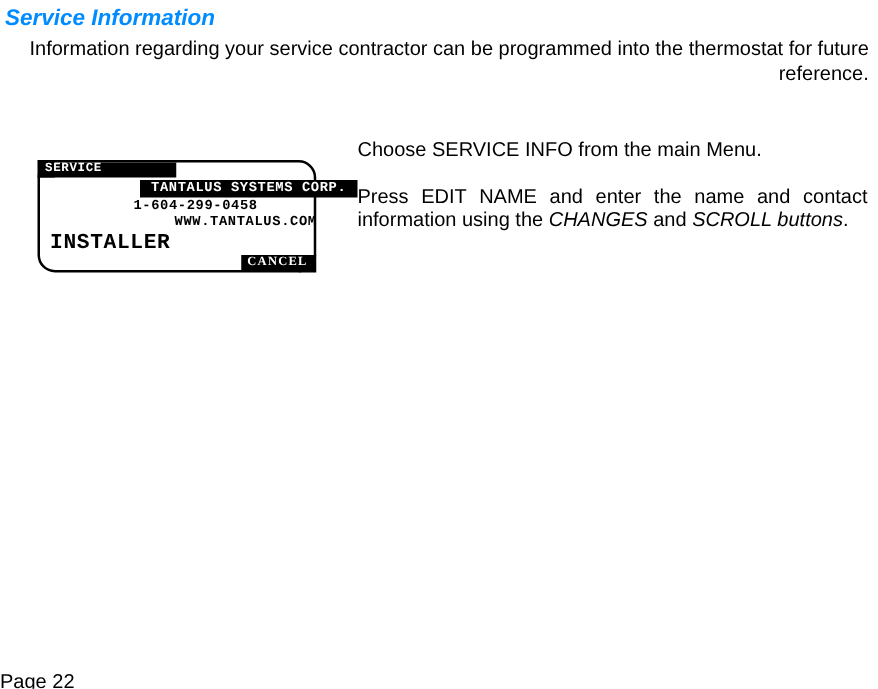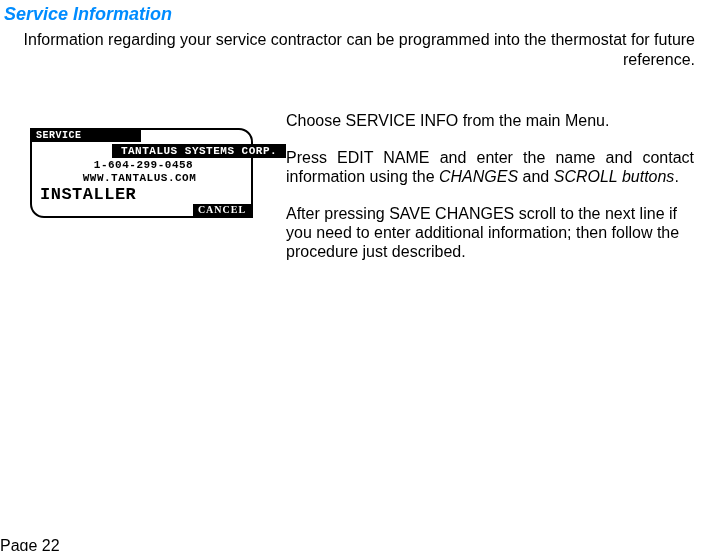--- a/index.html
+++ b/index.html
@@ -94,31 +94,31 @@
     font-family: "Courier New", monospace;
     font-weight: 700;
     font-size: 11px;
     text-align: center;
     line-height: 14px;
     letter-spacing: 0.5px;
     margin-left: 48px;
   }
   .fig-line {
     position: absolute;
-    left: 2px;
+    left: 15px;
     width: 100%;
     text-align: center;
     font-family: "Courier New", monospace;
     font-weight: 700;
     font-size: 11px;
     letter-spacing: 0.5px;
     line-height: 13px;
   }
   .fig-line.phone { top: 31px; width:223px; }
-  .fig-line.web { top: 44px; width:215px;}
+  .fig-line.web { top: 44px; width:215px;margin-left:44px;}
   .fig-installer {
     position: absolute;
     left: 10px;
     top: 57px;
     font-family: "Courier New", monospace;
     font-weight: 700;
     font-size: 17px;
     letter-spacing: 0.5px;
   }
   .fig-cancel {
@@ -173,18 +173,17 @@
     <div class="fig-line web">WWW.TANTALUS.COM</div>
     <div class="fig-installer">INSTALLER</div>
     <div class="fig-cancel">CANCEL</div>
   </div>
 
   <div class="rcol">
     <p>Choose SERVICE INFO from the main Menu.</p>
     <p class="justify">
       <span>Press EDIT NAME and enter the name and contact information using the </span><span class="italic">CHANGES</span><span> and </span><span class="italic">SCROLL buttons</span><span>.</span>
     </p>
-    <p>After pressing SAVE CHANGES scroll to the next line if you need to enter additional information; then follow the procedure just described.</p>
   </div>
 
   <div class="pagefoot">Page 22</div>
 
 </div>
 
 </body></html>

